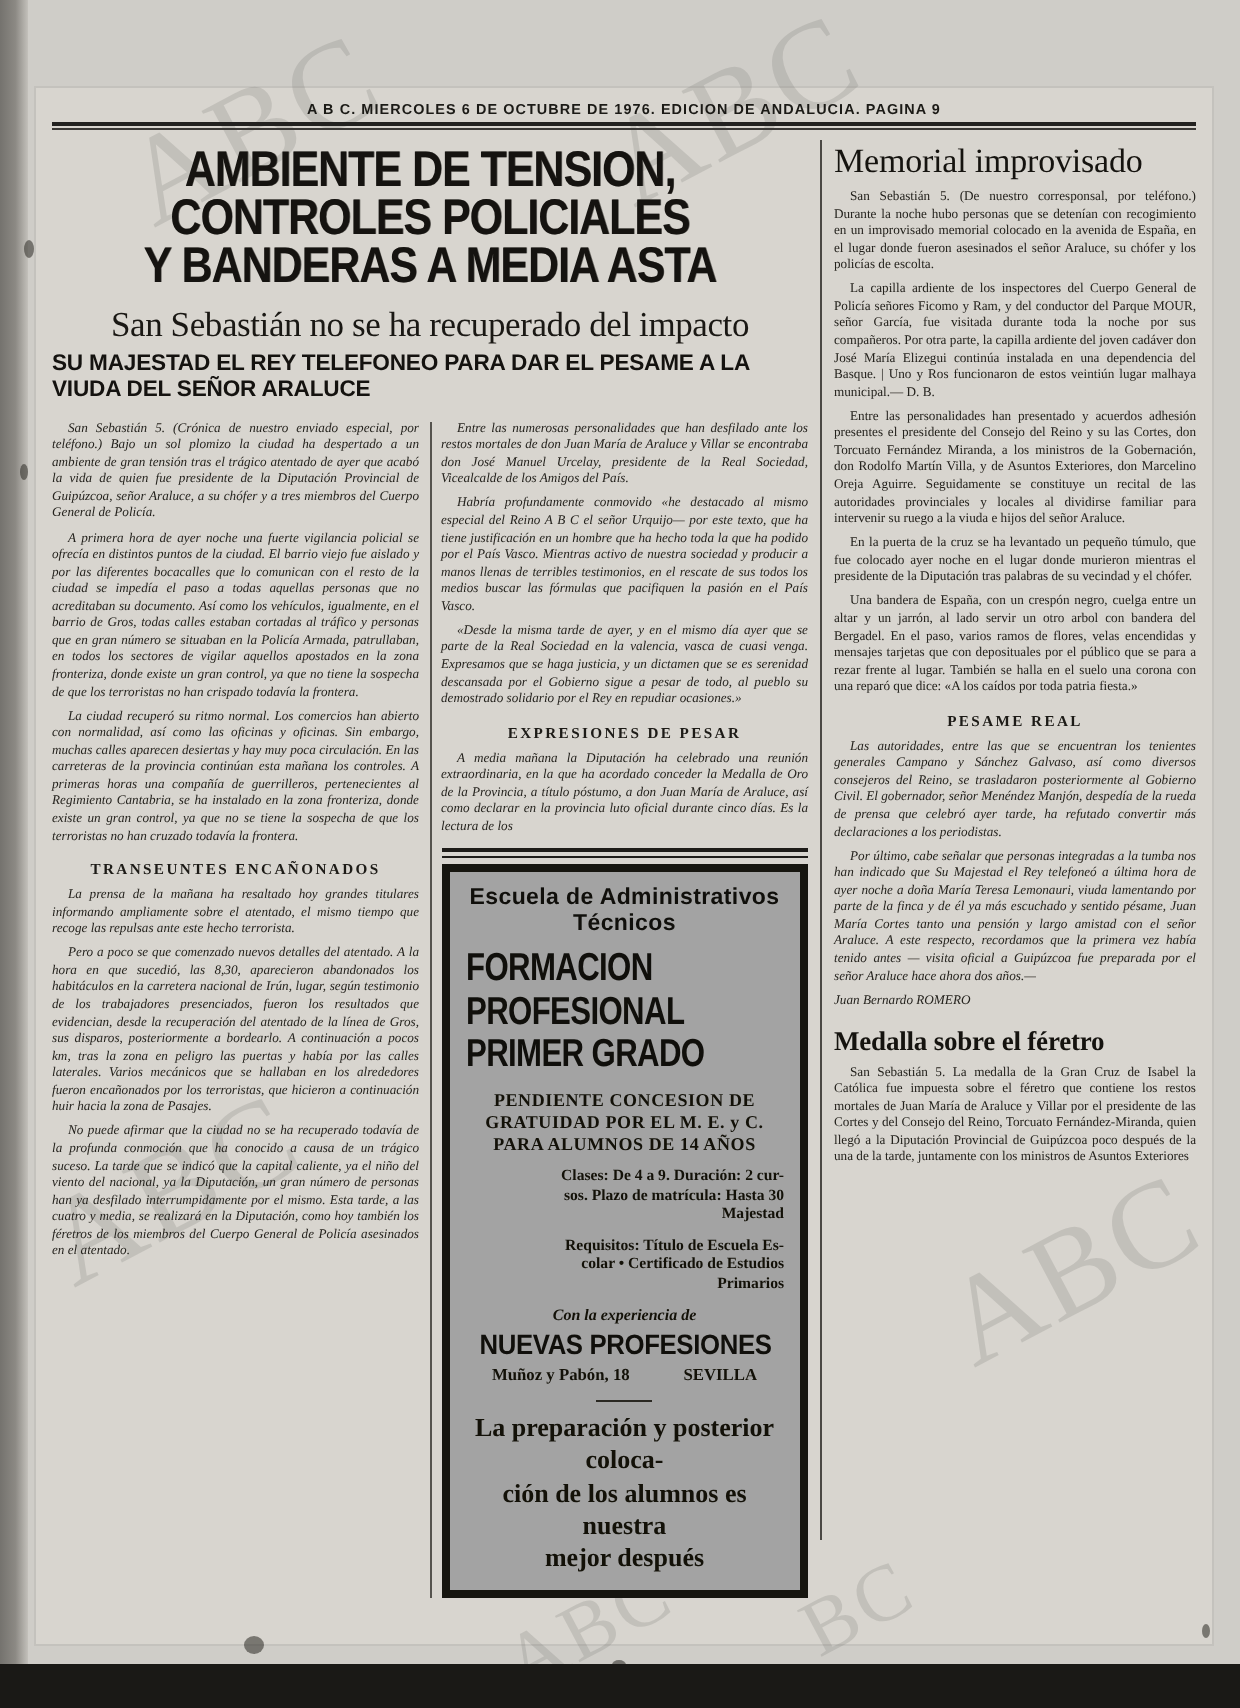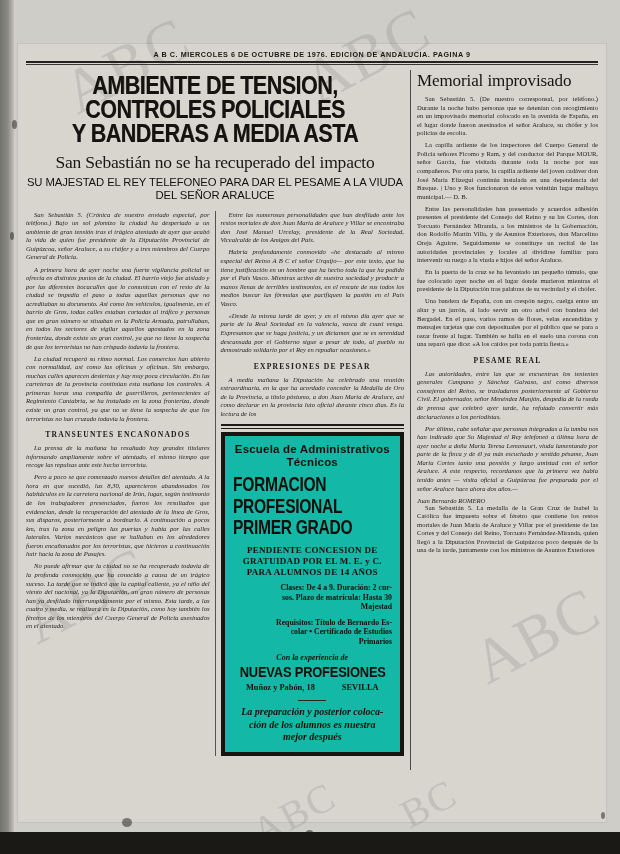--- a/index.html
+++ b/index.html
@@ -96,24 +96,24 @@
   .subhead-serif {
     font-family: "Liberation Serif", serif;
     font-size: 17.5px;
     text-align: center;
     margin: 7px 0 3px 0;
     letter-spacing: -.2px;
     color: #1a1814;
   }
   .subhead-sans {
     font-family: "Liberation Sans", sans-serif;
-    font-weight: normal;
+    font-weight: bold;
     font-size: 11.3px;
     line-height: 1.18;
-    text-align: center;
+    text-align: left;
     letter-spacing: -.1px;
     margin: 2px 0 8px 0;
     color: #14120f;
   }
 
   
   .twocol {
     display: flex;
   }
   .tcol { width: 184px; }
@@ -162,21 +162,21 @@
   .ad-toprules {
     border-top: 2px solid #1e1c19;
     margin-bottom: 1.5px;
   }
   .ad-toprules2 {
     border-top: 1px solid #1e1c19;
     margin-bottom: 3px;
   }
   .ad-box {
     border: 4px solid #16150f;
-    background: #14b8a6;
+    background: #a3a3a3;
     padding: 7px 8px 8px 8px;
     text-align: center;
   }
   .ad-title {
     font-family: "Liberation Sans", sans-serif;
     font-weight: bold;
     font-size: 11.5px;
     line-height: 1.12;
     letter-spacing: .2px;
     color: #100f0b;
@@ -240,24 +240,23 @@
     align-items: flex-end;
   }
   .ad-hr {
     width: 28px;
     border-top: 1px solid #2a2822;
     margin: 4px auto 5px auto;
   }
   .ad-foot {
     font-family: "Liberation Serif", serif;
     font-weight: bold;
-    font-size: 10px;
+    font-size: 13px;
     line-height: 1.25;
     color: #131108;
-    font-style: italic;
   }
 
   
   .rc-title {
     font-family: "Liberation Serif", serif;
     font-size: 17px;
     letter-spacing: -.1px;
     text-align: left;
     margin: 1px 0 4px 0;
     color: #15130f;
@@ -358,21 +357,21 @@
                   <div>PENDIENTE CONCESION DE</div>
                   <div>GRATUIDAD POR EL M. E. y C.</div>
                   <div>PARA ALUMNOS DE 14 AÑOS</div>
                 </div>
                 <div class="ad-line">
                   <div>Clases: De 4 a 9. Duración: 2 cur-</div>
                   <div>sos. Plazo de matrícula: Hasta 30</div>
                   <div>Majestad</div>
                 </div>
                 <div class="ad-line">
-                  <div>Requisitos: Título de Bernardo Es-</div>
+                  <div>Requisitos: Título de Escuela Es-</div>
                   <div>colar • Certificado de Estudios</div>
                   <div>Primarios</div>
                 </div>
                 <div class="ad-exp">Con la experiencia de</div>
                 <div class="ad-brand">NUEVAS PROFESIONES</div>
                 <div class="ad-addr">
                   <span>Muñoz y Pabón, 18</span>
                   <span>SEVILLA</span>
                 </div>
                 <div class="ad-hr"></div>
@@ -401,20 +400,21 @@
           <p>Una bandera de España, con un crespón negro, cuelga entre un altar y un jarrón, al lado servir un otro arbol con bandera del Bergadel. En el paso, varios ramos de flores, velas encendidas y mensajes tarjetas que con deposituales por el público que se para a rezar frente al lugar. También se halla en el suelo una corona con una reparó que dice: «A los caídos por toda patria fiesta.»</p>
         </div>
 
         <div class="sec-head">PESAME REAL</div>
         <div class="body-italic">
           <p>Las autoridades, entre las que se encuentran los tenientes generales Campano y Sánchez Galvaso, así como diversos consejeros del Reino, se trasladaron posteriormente al Gobierno Civil. El gobernador, señor Menéndez Manjón, despedía de la rueda de prensa que celebró ayer tarde, ha refutado convertir más declaraciones a los periodistas.</p>
           <p>Por último, cabe señalar que personas integradas a la tumba nos han indicado que Su Majestad el Rey telefoneó a última hora de ayer noche a doña María Teresa Lemonauri, viuda lamentando por parte de la finca y de él ya más escuchado y sentido pésame, Juan María Cortes tanto una pensión y largo amistad con el señor Araluce. A este respecto, recordamos que la primera vez había tenido antes — visita oficial a Guipúzcoa fue preparada por el señor Araluce hace ahora dos años.—</p>
         </div>
         <div class="byline">Juan Bernardo ROMERO</div>
 
+        <div class="rc-title small">Medalla sobre el féretro</div>
         <div class="body-roman">
           <p>San Sebastián 5. La medalla de la Gran Cruz de Isabel la Católica fue impuesta sobre el féretro que contiene los restos mortales de Juan María de Araluce y Villar por el presidente de las Cortes y del Consejo del Reino, Torcuato Fernández-Miranda, quien llegó a la Diputación Provincial de Guipúzcoa poco después de la una de la tarde, juntamente con los ministros de Asuntos Exteriores</p>
         </div>
 
       </div>
     </div>
   </div>
 
   <div class="speck" style="left:12px; top:120px; width:5px; height:9px;"></div>
   <div class="speck" style="left:10px; top:232px; width:4px; height:8px;"></div>

